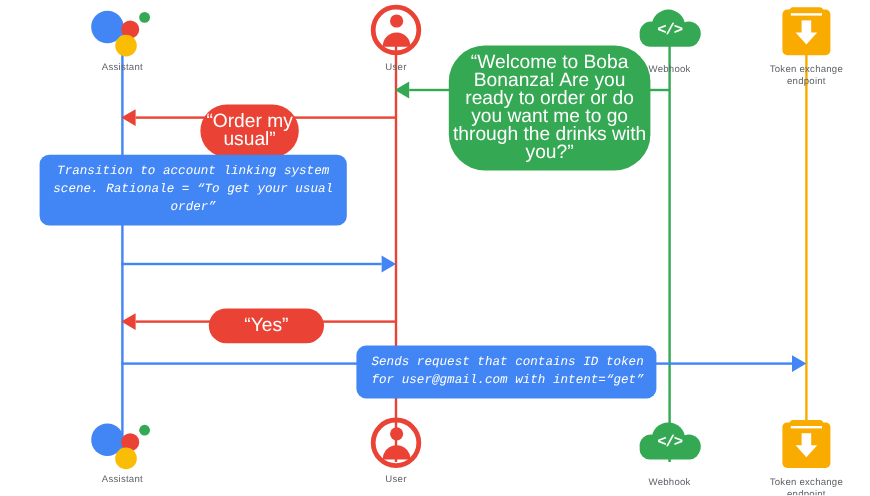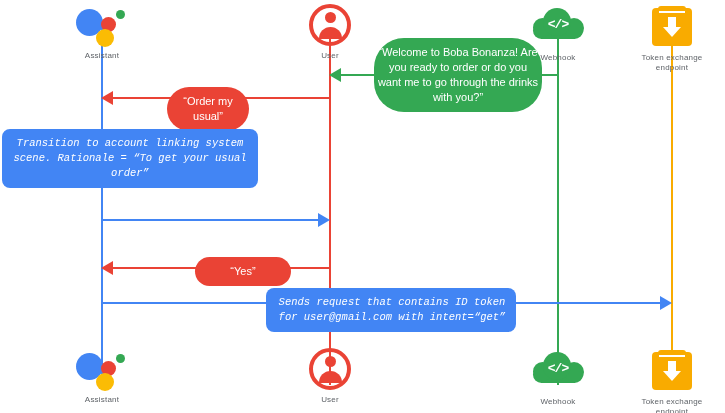--- a/index.html
+++ b/index.html
@@ -134,32 +134,33 @@
 
   
   .bubble {
     position: absolute;
     border-radius: 8px;
     color: #ffffff;
     text-align: center;
     box-sizing: border-box;
   }
   .bubble.chat {
-    font-size: 11px;
+    font-size: 16px;
     line-height: 15px;
     padding: 7px 3px;
     border-radius: 30px;
   }
   .bubble.note {
     font-family: "Liberation Mono", monospace;
     font-style: italic;
     font-size: 10.5px;
     line-height: 15px;
     padding: 7px 10px;
     background: #4285f4;
+    margin-left: 31px;
   }
   .b-green { background: #34a853; }
   .b-red   { background: #ea4335; }
   .b-blue  { background: #4285f4; }
 </style>
 </head>
 <body>
 
 <div id="canvas">
 
@@ -230,21 +231,21 @@
   <div class="bubble chat b-red" style="left:167px; top:87px; width:82px;">“Order my usual”</div>
 
   <div class="bubble note" style="left:2px; top:129px; width:256px;">Transition to account linking system scene.
 Rationale = “To get your usual order”</div>
 
   <div class="arrow-line" style="left:101px; top:219px; width:217px; background:#4285f4;"></div>
   <div class="arrow-head-r" style="left:318px; top:213px; border-left-color:#4285f4;"></div>
 
   <div class="arrow-line" style="left:113px; top:267px; width:217px; background:#ea4335;"></div>
   <div class="arrow-head-l" style="left:101px; top:261px; border-right-color:#ea4335;"></div>
-  <div class="bubble chat b-red" style="left:174px; top:257px; width:96px;margin-left:21px;">“Yes”</div>
+  <div class="bubble chat b-red" style="left:174px; top:257px; width:96px;">“Yes”</div>
 
   <div class="arrow-line" style="left:101px; top:302px; width:559px; background:#4285f4;"></div>
   <div class="arrow-head-r" style="left:660px; top:296px; border-left-color:#4285f4;"></div>
   <div class="bubble note" style="left:266px; top:288px; width:250px;padding-left:12px;">Sends request that contains ID token for
 user@gmail.com with intent=“get”</div>
 
   <div class="actor" style="left:42px; top:348px;">
     <div class="icon-wrap">
       <div class="assistant-logo">
         <i class="ga-blue"></i>

